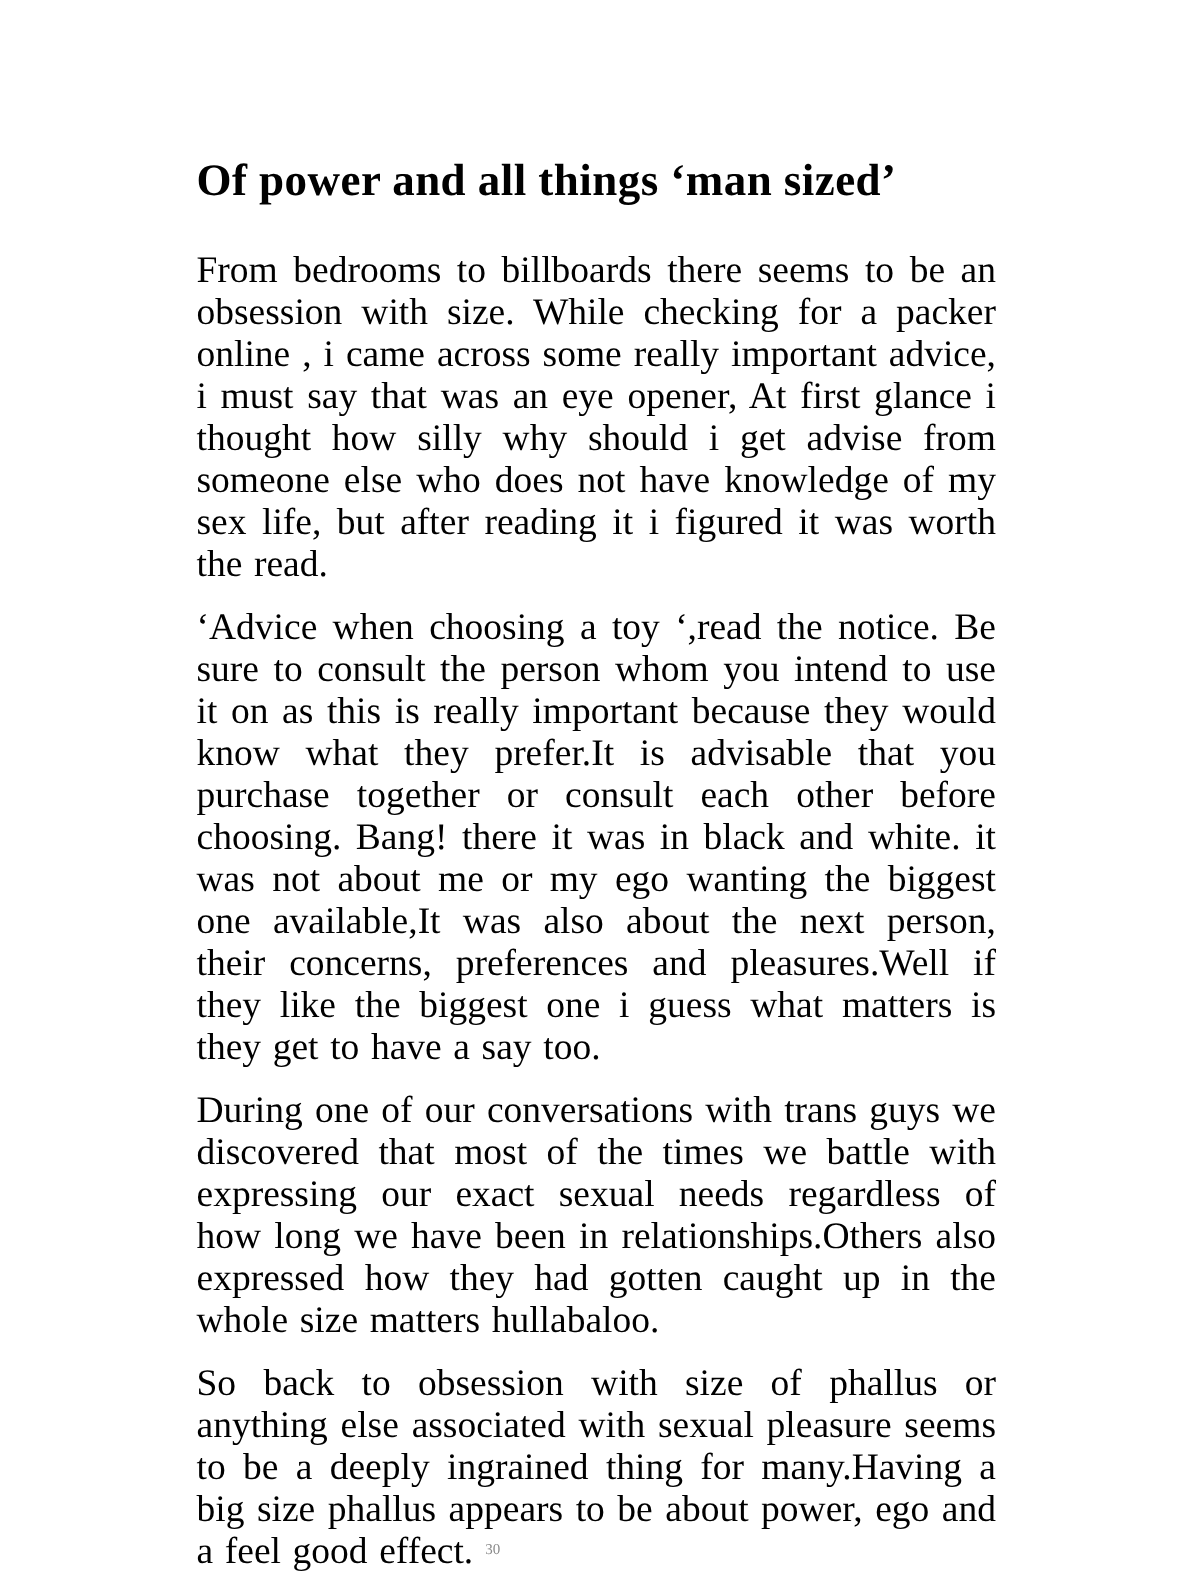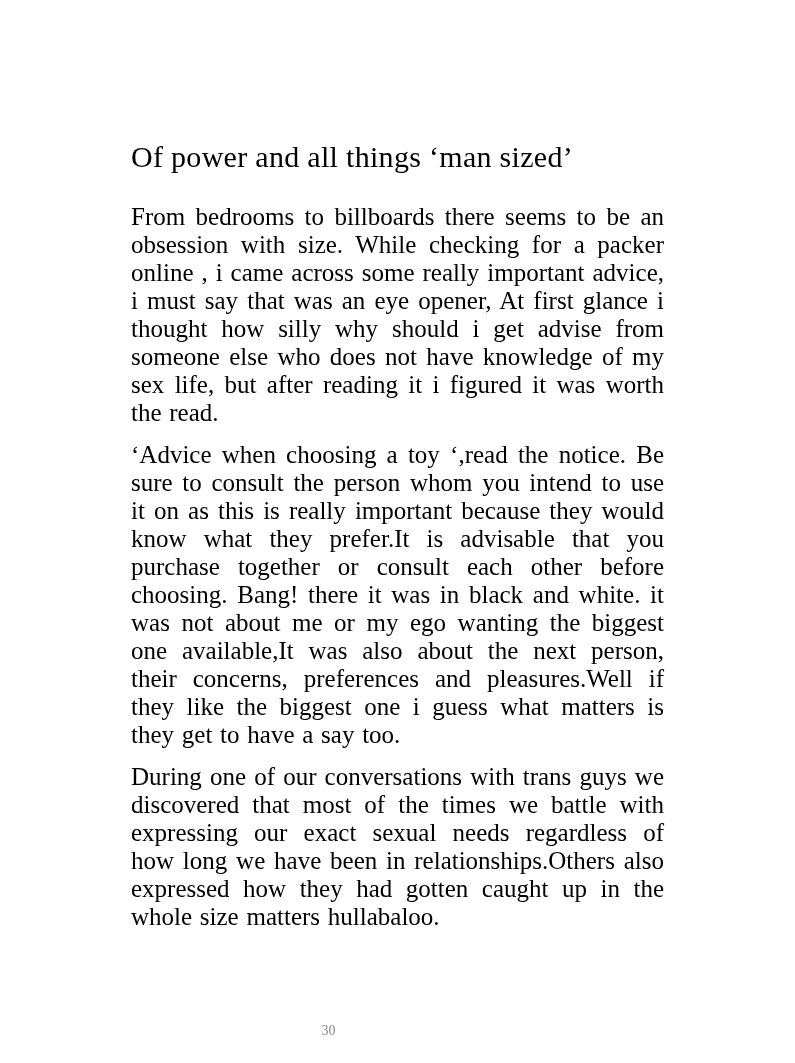--- a/index.html
+++ b/index.html
@@ -13,51 +13,51 @@
     color: #000000;
   }
   .page {
     position: absolute;
     left: 131px;
     top: 100px;
     width: 533px;
   }
   .doc-title {
     font-size: 30px;
-    font-weight: normal;
+    font-weight: bold;
     line-height: 1.42;
     margin-bottom: 24px;
     letter-spacing: 0.3px;
-    margin-top: 36px;
   }
   .paragraphs p {
     font-size: 25px;
     line-height: 28px;
     text-align: justify;
     margin-bottom: 14px;
     word-spacing: 1.5px;
   }
   .paragraphs .em {
   }
   .page-number {
     position: absolute;
     bottom: 24px;
     left: 0;
     width: 657px;
     text-align: center;
-    font-size: 14px;
+    font-size: 10px;
     color: #8a8a8a;
     font-family: "Liberation Serif", serif;
   }
 </style>
 </head>
 <body>
 
 <div class="page">
   <h1 class="doc-title">Of power and all things ‘man sized’</h1>
   <div class="paragraphs">
       <p><span>From bedrooms to billboards there seems to be an obsession with size. While checking for a packer online , i came across some really important advice,  i must say that was an eye opener,  At first glance i thought how silly  why should i get advise from someone else who does not have knowledge of my sex life, but after reading it i figured it was worth  the read.</span></p>
       <p><span>‘Advice when choosing a toy ‘,read the notice. </span><span class="em">Be sure to consult the person whom you intend to use it on as this is really important because they would know what they prefer.It is advisable that you purchase together or consult each other before choosing</span><span>. Bang!  there it was  in black and white.  it was not about me or my ego wanting the biggest one available,It was  also about the next person, their concerns, preferences and  pleasures.Well if they like the biggest one i guess what matters is they get to have a say too.</span></p>
       <p><span>During one of our conversations with trans guys we discovered that  most of the times we battle with  expressing our exact sexual needs regardless of how long we have been in relationships.Others also expressed how they had  gotten  caught up in the whole size matters  hullabaloo.</span></p>
+      <p><span>So back to obsession with size of phallus or anything else associated with  sexual pleasure seems to be a deeply ingrained thing for many.Having a big size phallus appears to be  about power, ego and a  feel good effect.</span></p>
     </div>
 </div>
 
 <div class="page-number">30</div>
 
 </body></html>

